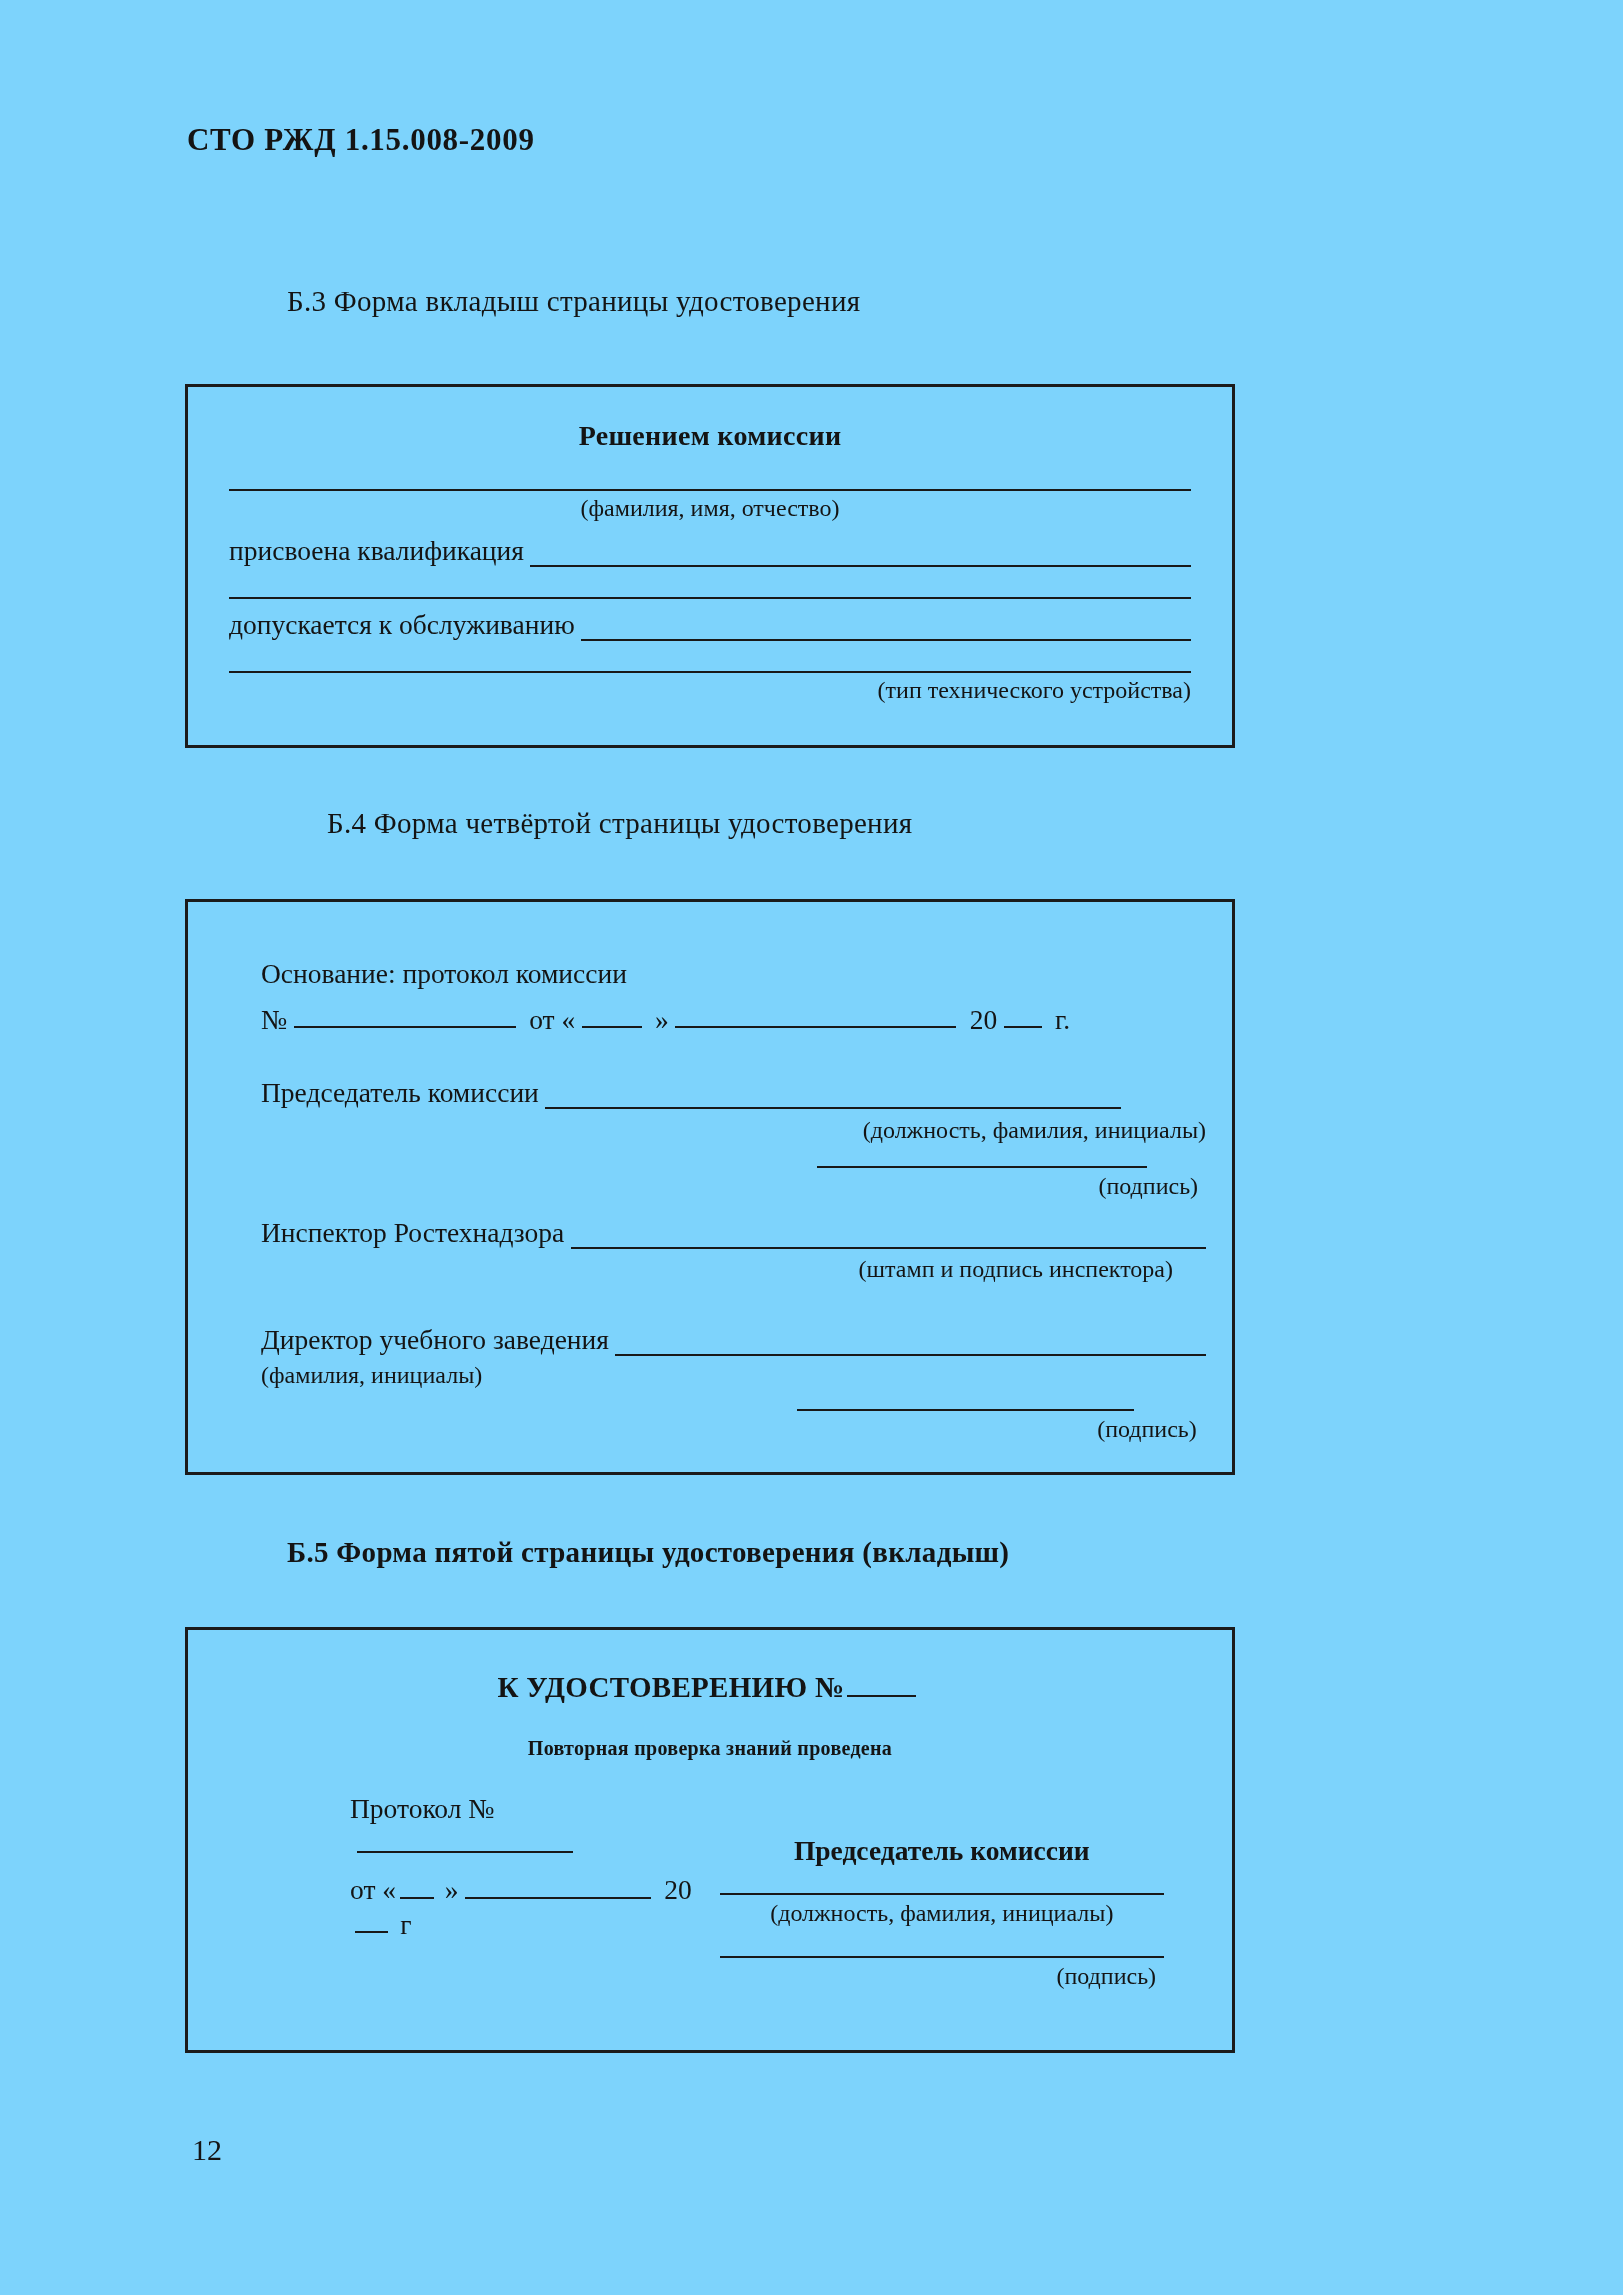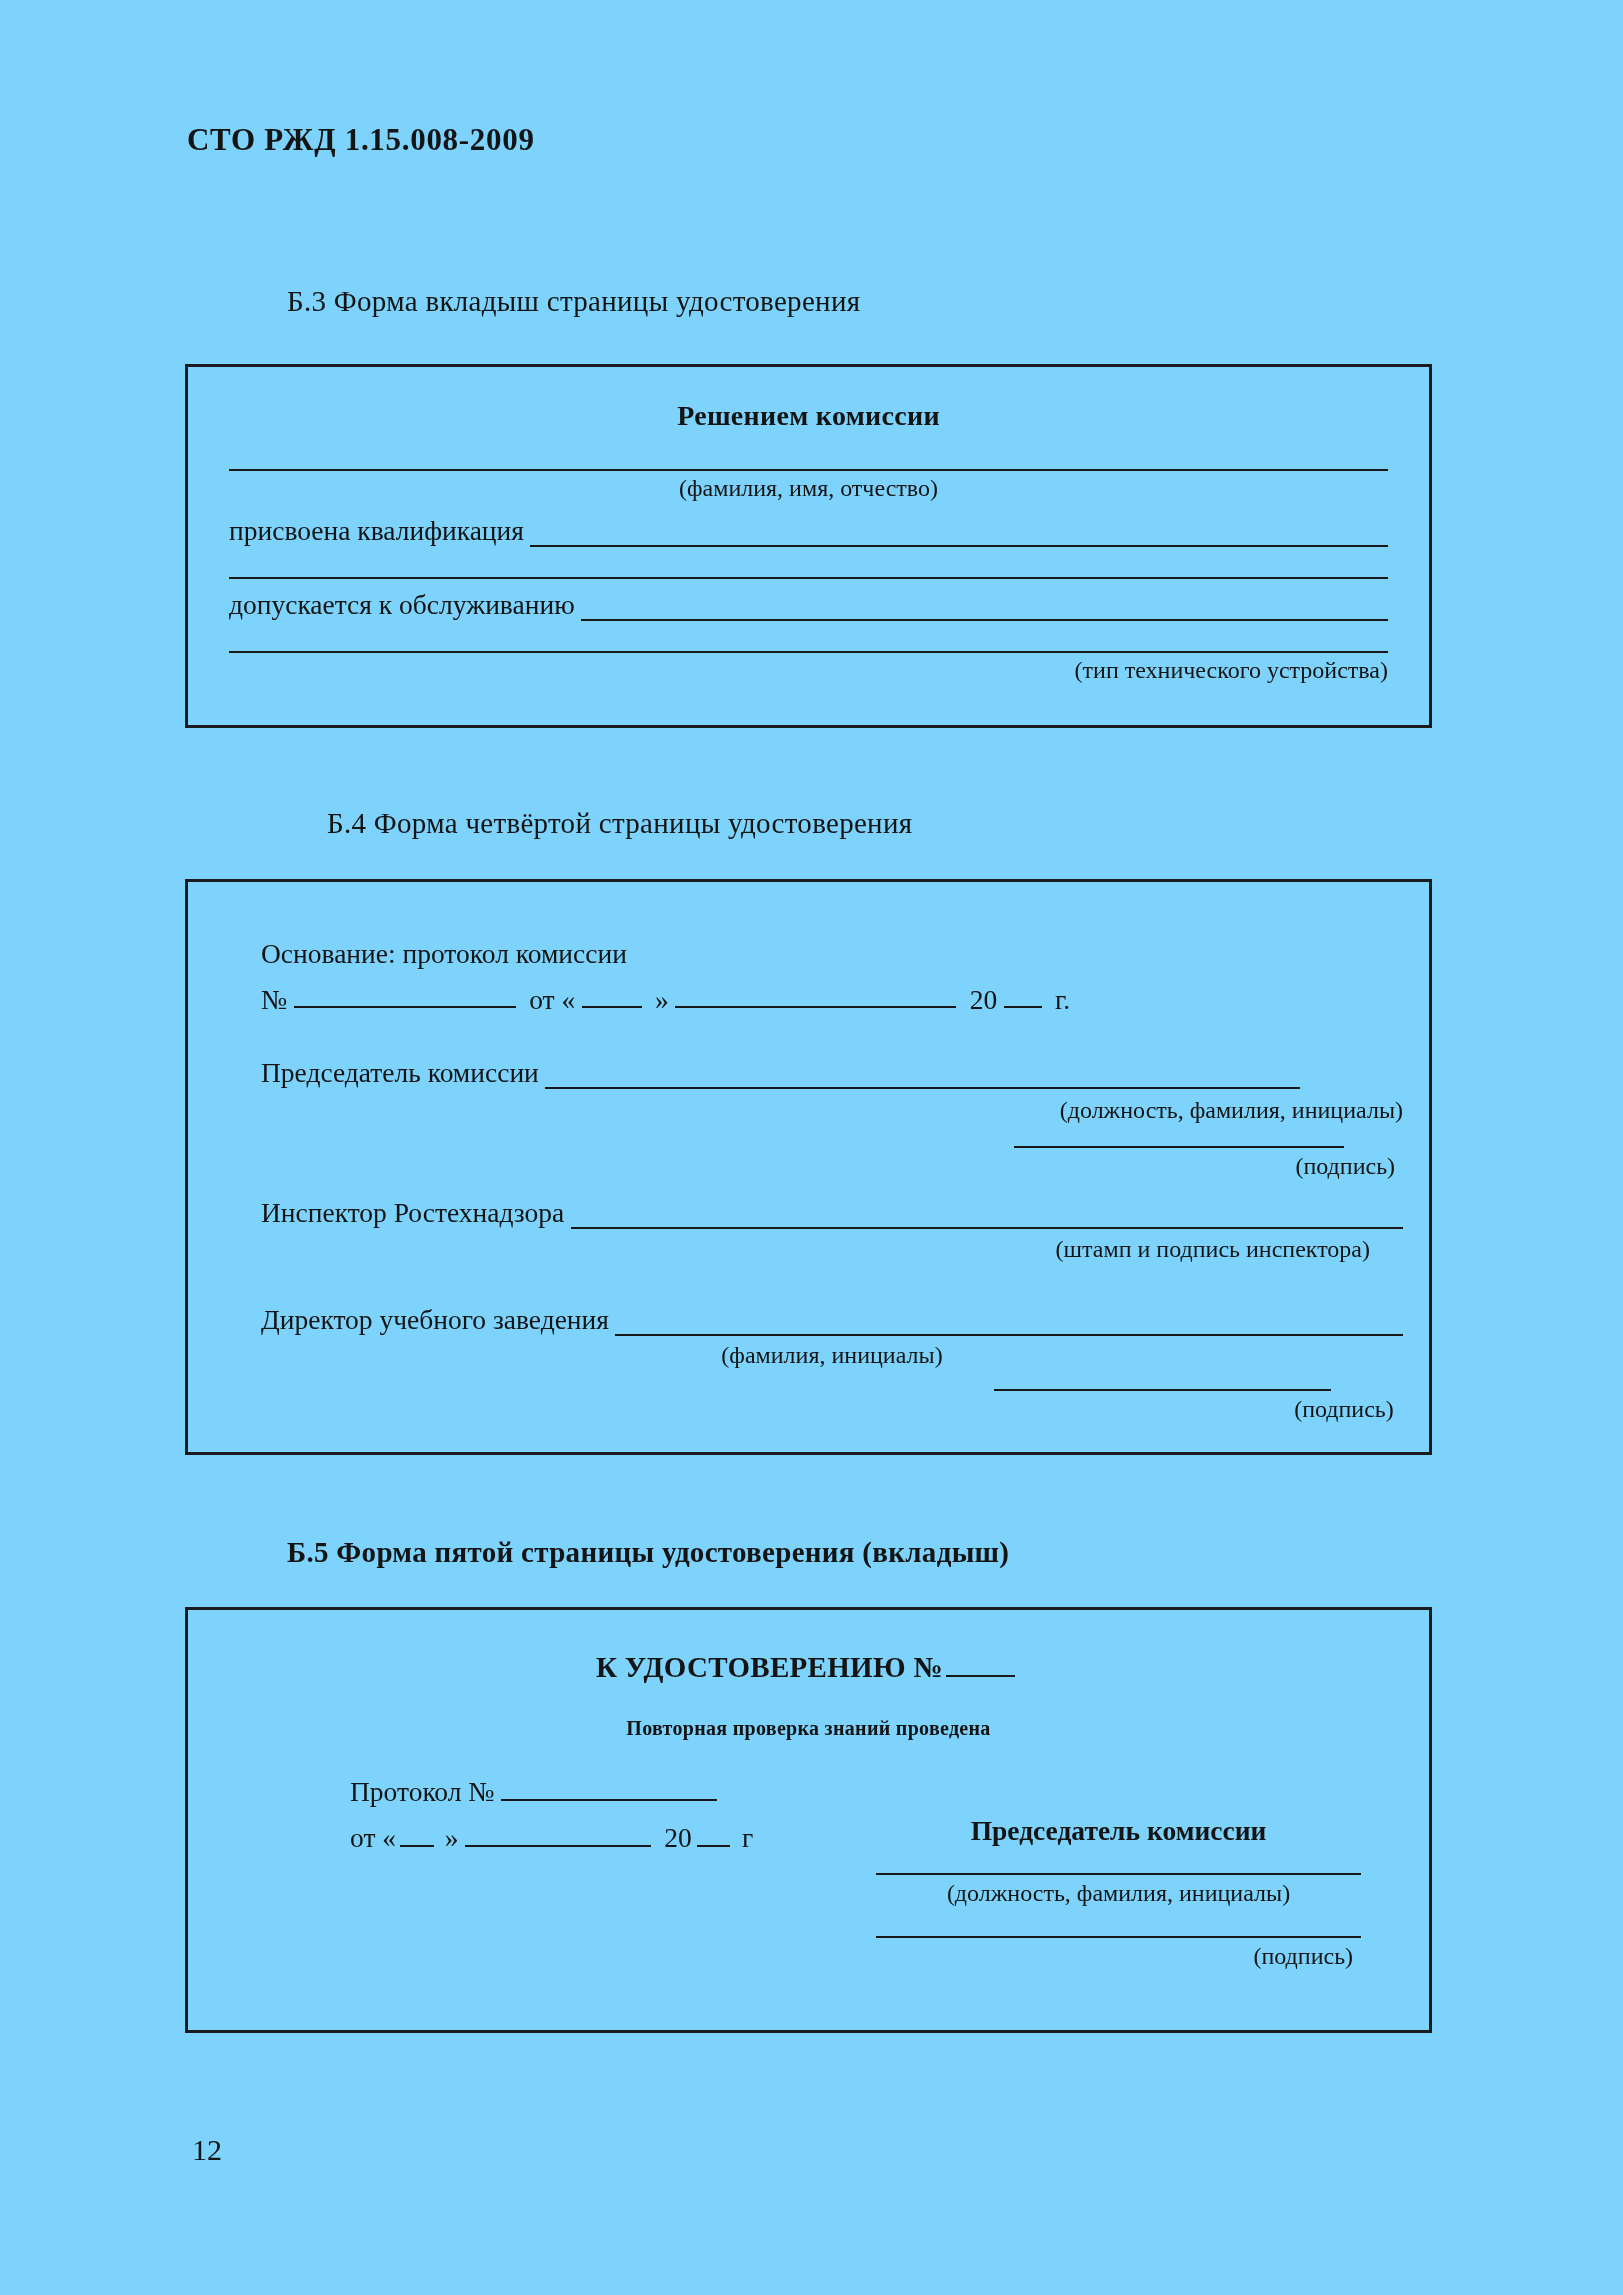--- a/index.html
+++ b/index.html
@@ -7,21 +7,21 @@
   .page {
     position:relative; width:1623px; height:2295px; margin:0 auto;
     background:#7dd3fc; color:#141414;
     font-family:"Liberation Serif","DejaVu Serif",serif;
   }
   .doc-code { position:absolute; left:187px; top:122px; font-size:31px; font-weight:bold; letter-spacing:0.7px; }
   .sec-heading { position:absolute; font-size:29px; letter-spacing:0.3px; }
   #h-b3 { left:287px; top:285px; }
   #h-b4 { left:287px; top:807px;margin-left:40px; }
   #h-b5 { left:287px; top:1536px; font-weight:bold; }
-  .form-box { position:absolute; left:185px; width:1247px; border:3.3px solid #1b1b1b; }
+  .form-box { position:absolute; left:185px; width:1050px; border:3.3px solid #1b1b1b;margin-top:20px; }
   #box1 { top:364px;  height:364px; padding:33px 41px 0; font-size:27.5px; }
   #box2 { top:879px; height:576px; padding:56px 26px 0 73px; font-size:27.5px; }
   #box3 { top:1607px; height:426px; padding:38px 25px 0; font-size:27.5px; }
   .center-bold { text-align:center; font-weight:bold; font-size:28px; letter-spacing:0.3px; }
   .hr  { border-bottom:2px solid #181818; height:0; }
   .cap { font-size:24px; }
   .row { display:flex; align-items:flex-end; }
   .fill { flex:1; border-bottom:2px solid #181818; margin-left:6.5px; }
   .bl  { display:inline-block; height:1em; border-bottom:2px solid #181818; margin:0 6.5px; }
   .page-num { position:absolute; left:192px; top:2133px; font-size:30px; }
@@ -72,21 +72,21 @@
     <div class="cap" style="text-align:right; margin-top:5.2px; padding-right:7.9px">(подпись)</div>
     <div class="row" style="margin-top:17px">
       <span>Инспектор Ростехнадзора</span>
       <span class="fill"></span>
     </div>
     <div class="cap" style="text-align:right; margin-top:6.5px; padding-right:33px">(штамп и подпись инспектора)</div>
     <div class="row" style="margin-top:41px">
       <span>Директор учебного заведения</span>
       <span class="fill"></span>
     </div>
-    <div class="cap" style="text-align:center; margin-top:6.5px">(фамилия, инициалы)</div>
+    <div class="cap" style="text-align:left; margin-top:6.5px">(фамилия, инициалы)</div>
     <div class="hr" style="margin:19.6px 72px 0 auto; width:337px"></div>
     <div class="cap" style="text-align:right; margin-top:5.2px; padding-right:9.2px">(подпись)</div>
   </div>
 
   <div class="sec-heading" id="h-b5">Б.5 Форма пятой страницы удостоверения (вкладыш)</div>
 
   <div class="form-box" id="box3">
     <div class="center-bold" style="font-size:29px">
       <span>К УДОСТОВЕРЕНИЮ №</span><span class="bl" style="width:69px; margin-left:2.6px"></span>
     </div>

